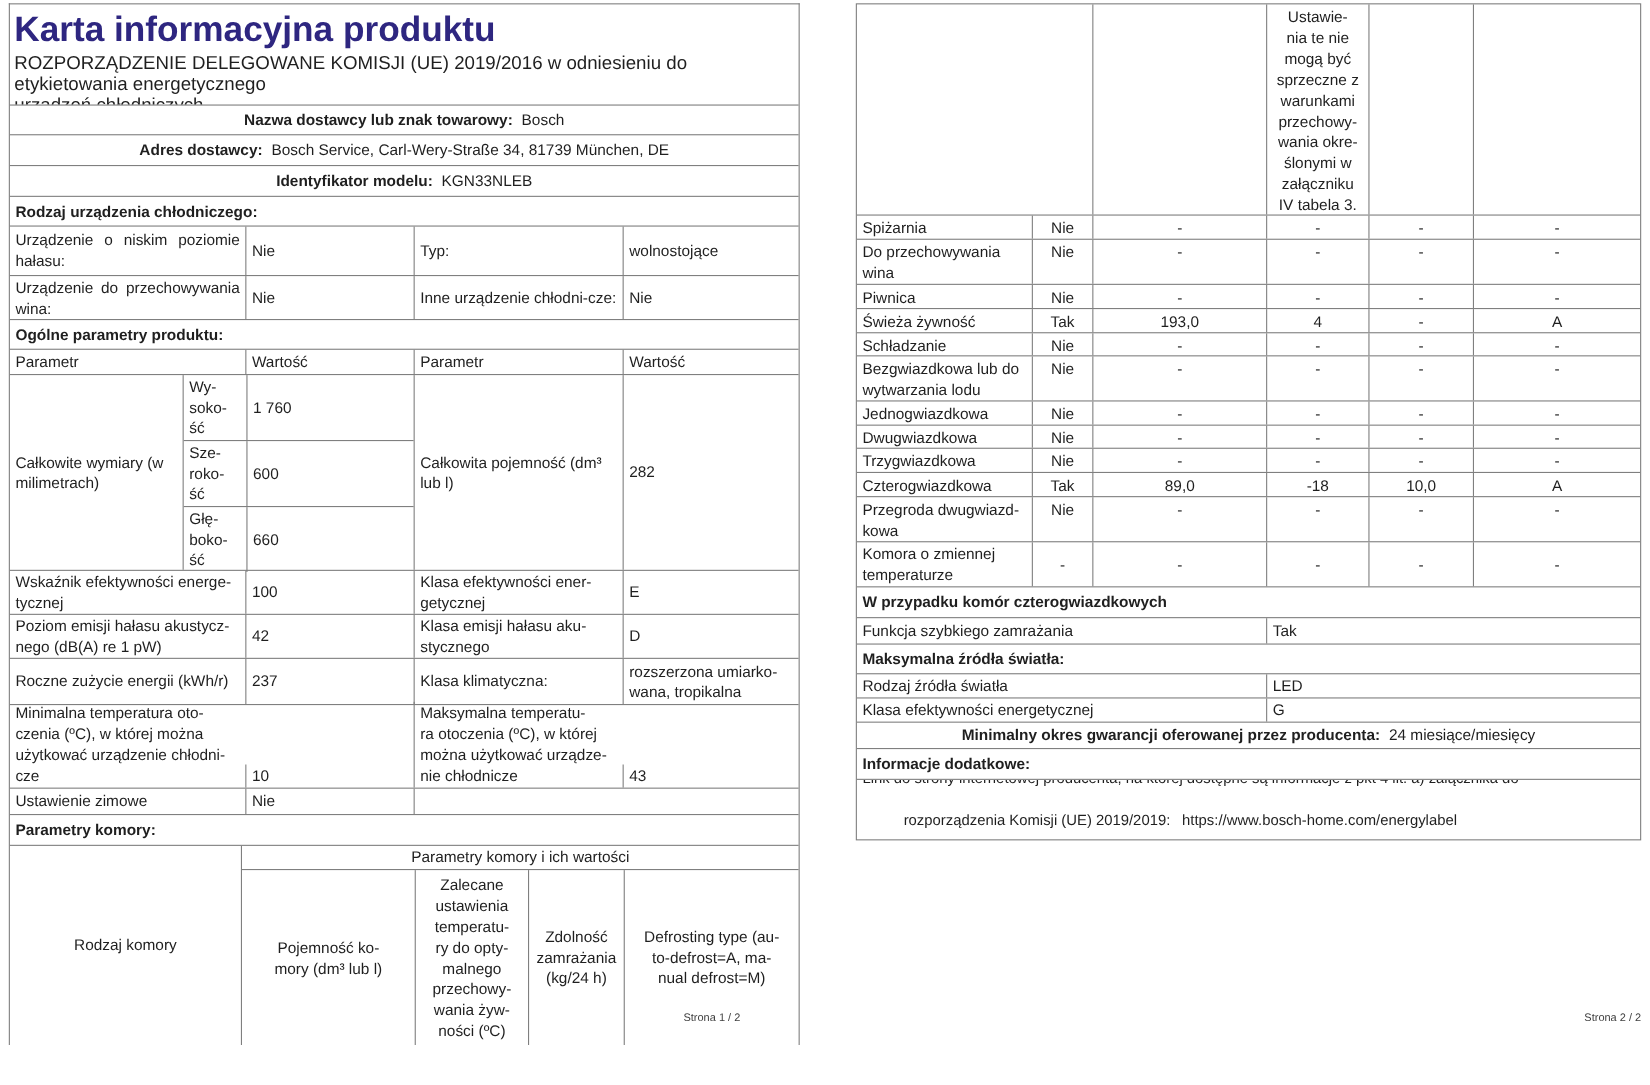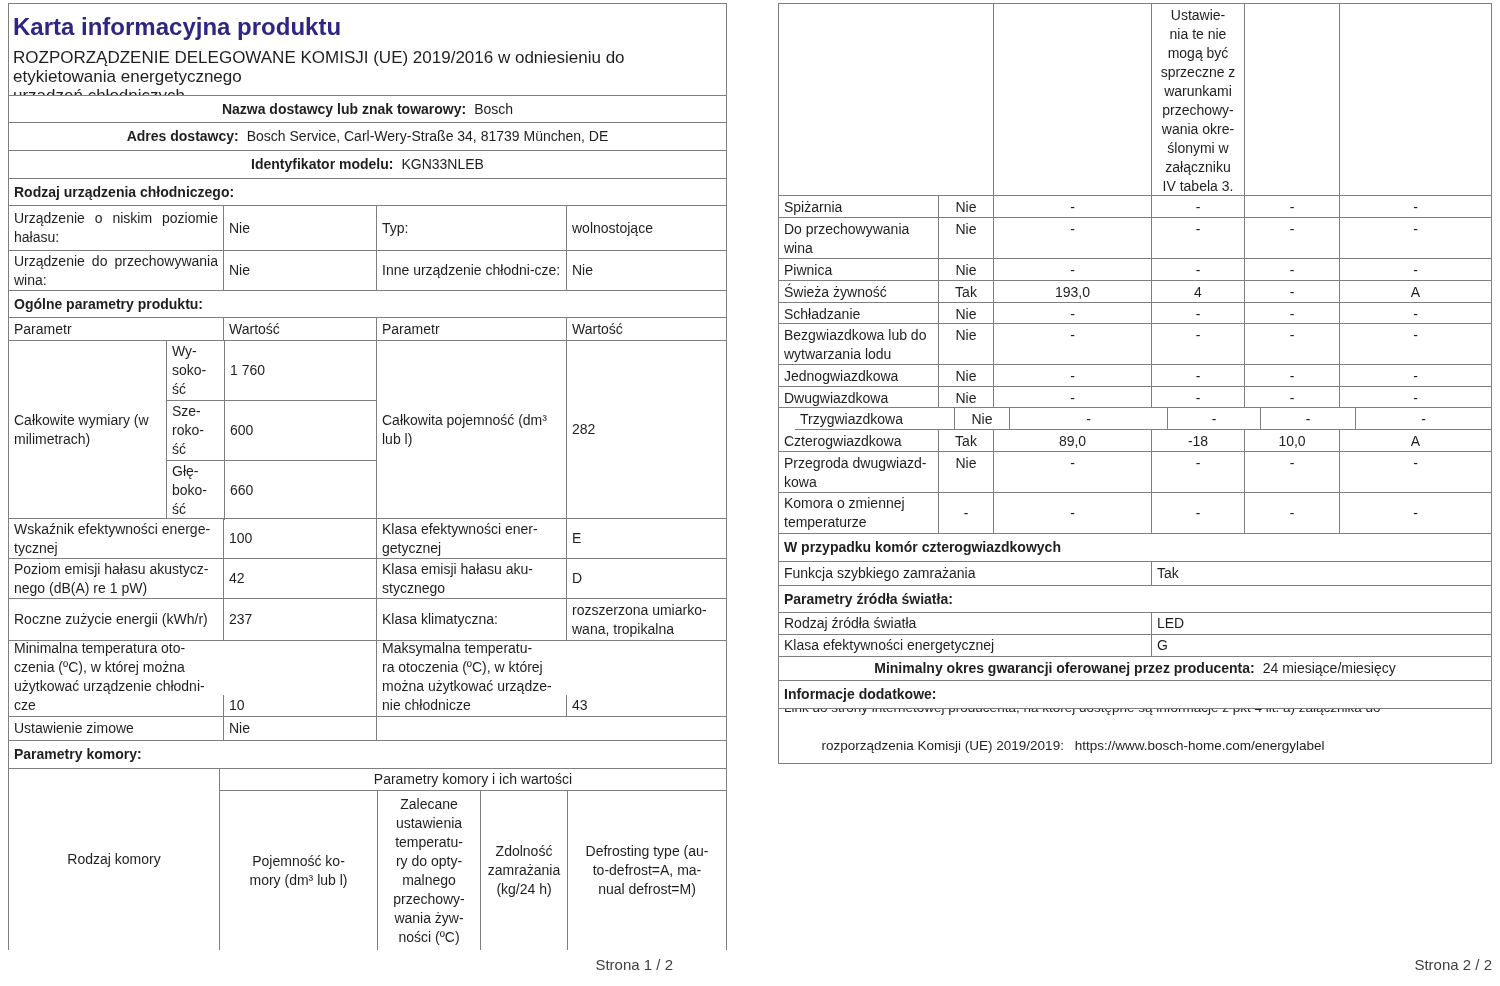--- a/index.html
+++ b/index.html
@@ -44,28 +44,28 @@
   .krow{flex:1;display:flex;}
   .krow .cell{justify-content:center;}
   .k2{width:157px;} .k3{width:103px;} .k4{width:87px;} .kf{flex:1;}
   
   .h1{width:214px;}
   .n1{width:159px;} .n2{width:55px;} .n3{width:158px;} .n4{width:93px;} .n5{width:95px;} .nf{flex:1;}
   .m1{width:372px;} .mf{flex:1;}
   .p2rows .row:nth-child(12) .cell{justify-content:center;padding-top:1px;}
   
   .title-cell{justify-content:flex-start;padding:4px 4px 0 4px;}
-  .doc-title{font-size:24px;line-height:37px;font-weight:bold;color:var(--title);}
+  .doc-title{font-size:32px;line-height:37px;font-weight:bold;color:var(--title);}
   .doc-subtitle{font-size:17px;line-height:19px;margin-top:3px;white-space:pre-line;}
   
   .linkcell{font-size:13.5px;justify-content:center;}
   .linkcell .url{margin-left:7px;}
   .nowrap{white-space:pre;}
   
-  .footer{position:absolute;top:958px;font-size:15px;line-height:13px;color:var(--footer);text-align:right;}
+  .footer{position:absolute;top:919px;font-size:10px;line-height:13px;color:var(--footer);text-align:right;}
   .footer1{left:8px;width:719px;padding-right:54px;}
   .footer2{left:778px;width:714px;}
 </style>
 </head>
 <body>
 
 <div class="canvas">
 
   <div class="page page1">
 
@@ -289,21 +289,21 @@
     <div class="cell n4 ctr top">-</div>
     <div class="cell n5 ctr top">-</div>
     <div class="cell nf ctr top">-</div>
   </div><div class="row" style="height: 21px;">
     <div class="cell n1 pre top">Dwugwiazdkowa</div>
     <div class="cell n2 ctr top">Nie</div>
     <div class="cell n3 ctr top">-</div>
     <div class="cell n4 ctr top">-</div>
     <div class="cell n5 ctr top">-</div>
     <div class="cell nf ctr top">-</div>
-  </div><div class="row" style="height: 22px; margin-left: 16px;">
+  </div><div class="row" style="height: 22px;">
     <div class="cell n1 pre top">Trzygwiazdkowa</div>
     <div class="cell n2 ctr top">Nie</div>
     <div class="cell n3 ctr top">-</div>
     <div class="cell n4 ctr top">-</div>
     <div class="cell n5 ctr top">-</div>
     <div class="cell nf ctr top">-</div>
   </div><div class="row" style="height: 22px;">
     <div class="cell n1 pre top">Czterogwiazdkowa</div>
     <div class="cell n2 ctr top">Tak</div>
     <div class="cell n3 ctr top">89,0</div>
@@ -331,21 +331,21 @@
     <div class="row sec" style="height:28px">
       <div class="cell wfull">W przypadku komór czterogwiazdkowych</div>
     </div>
 
     <div class="row" style="height:24px">
       <div class="cell m1">Funkcja szybkiego zamrażania</div>
       <div class="cell mf">Tak</div>
     </div>
 
     <div class="row sec" style="height:27px">
-      <div class="cell wfull">Parametry źródła światła:</div>
+      <div class="cell wfull">Maksymalna źródła światła:</div>
     </div>
 
     <div class="rows"><div class="row" style="height: 22px;">
     <div class="cell m1">Rodzaj źródła światła</div>
     <div class="cell mf">LED</div>
   </div><div class="row" style="height: 22px;">
     <div class="cell m1">Klasa efektywności energetycznej</div>
     <div class="cell mf">G</div>
   </div></div>
 

